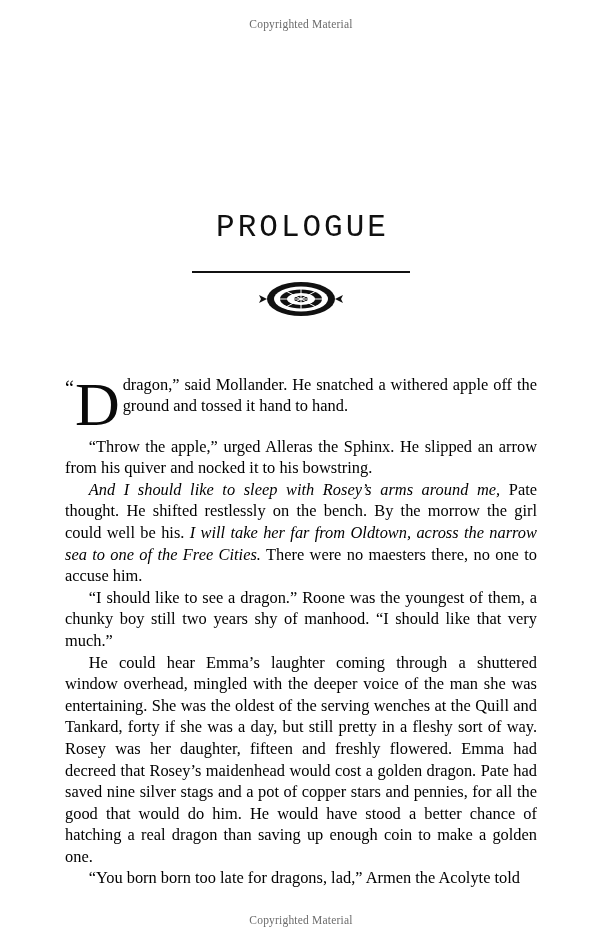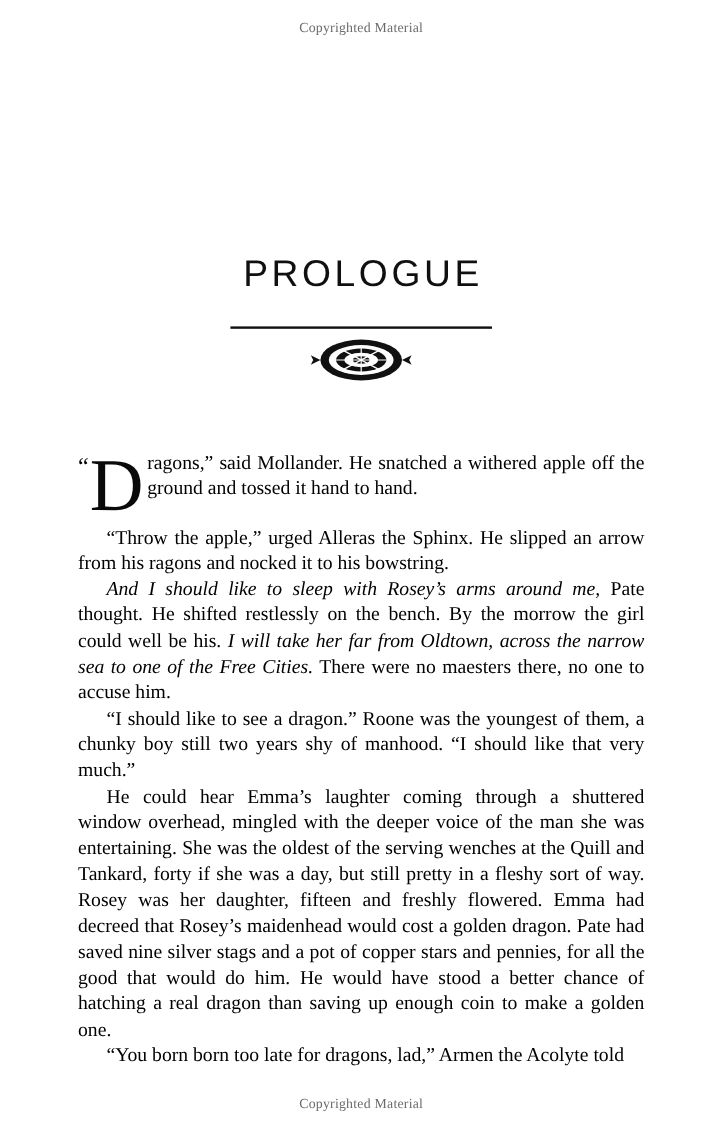--- a/index.html
+++ b/index.html
@@ -39,21 +39,21 @@
 
   .content {
     position: absolute;
     left: 64px;
     top: 210px;
     width: 472px;
   }
 
   .chapter-title {
     text-align: center;
-    font-family: Liberation Sans, sans-serif;
+    font-family: Liberation Mono, monospace;
     font-size: 31px;
     letter-spacing: 3.0px;
     font-weight: normal;
     margin: 0 0 0 0;
     padding-left: 3px;
     color: #101010;
   }
 
   .rule {
     width: 218px;
@@ -144,24 +144,24 @@
         <g fill="#111111">
           <path d="M26 23 L18 19 L20 23 L18 27 Z"></path>
           <path d="M94 23 L102 19 L100 23 L102 27 Z"></path>
         </g>
       </svg>
     </div>
 
     <div class="body-text">
 
       <p class="first">
-        <span class="openquote">“</span><span class="dropcap">D</span><span>ragons,” said Mollander. He snatched a withered apple off the ground and tossed it hand to hand.</span>
+        <span class="openquote">“</span><span class="dropcap">D</span><span>dragon,” said Mollander. He snatched a withered apple off the ground and tossed it hand to hand.</span>
       </p>
 
-      <p>“Throw the apple,” urged Alleras the Sphinx. He slipped an arrow from his ragons and nocked it to his bowstring.</p>
+      <p>“Throw the apple,” urged Alleras the Sphinx. He slipped an arrow from his quiver and nocked it to his bowstring.</p>
 
       <p>
         <em>And I should like to sleep with Rosey’s arms around me,</em><span> Pate thought. He shifted restlessly on the bench. By the morrow the girl could well be his. </span><em>I will take her far from Oldtown, across the narrow sea to one of the Free Cities.</em><span> There were no maesters there, no one to accuse him.</span>
       </p>
 
       <p>“I should like to see a dragon.” Roone was the youngest of them, a chunky boy still two years shy of manhood. “I should like that very much.”</p>
 
       <p>He could hear Emma’s laughter coming through a shuttered window overhead, mingled with the deeper voice of the man she was entertaining. She was the oldest of the serving wenches at the Quill and Tankard, forty if she was a day, but still pretty in a fleshy sort of way. Rosey was her daughter, fifteen and freshly flowered. Emma had decreed that Rosey’s maidenhead would cost a golden dragon. Pate had saved nine silver stags and a pot of copper stars and pennies, for all the good that would do him. He would have stood a better chance of hatching a real dragon than saving up enough coin to make a golden one.</p>
 
       <p>“You born born too late for dragons, lad,” Armen the Acolyte told</p>

